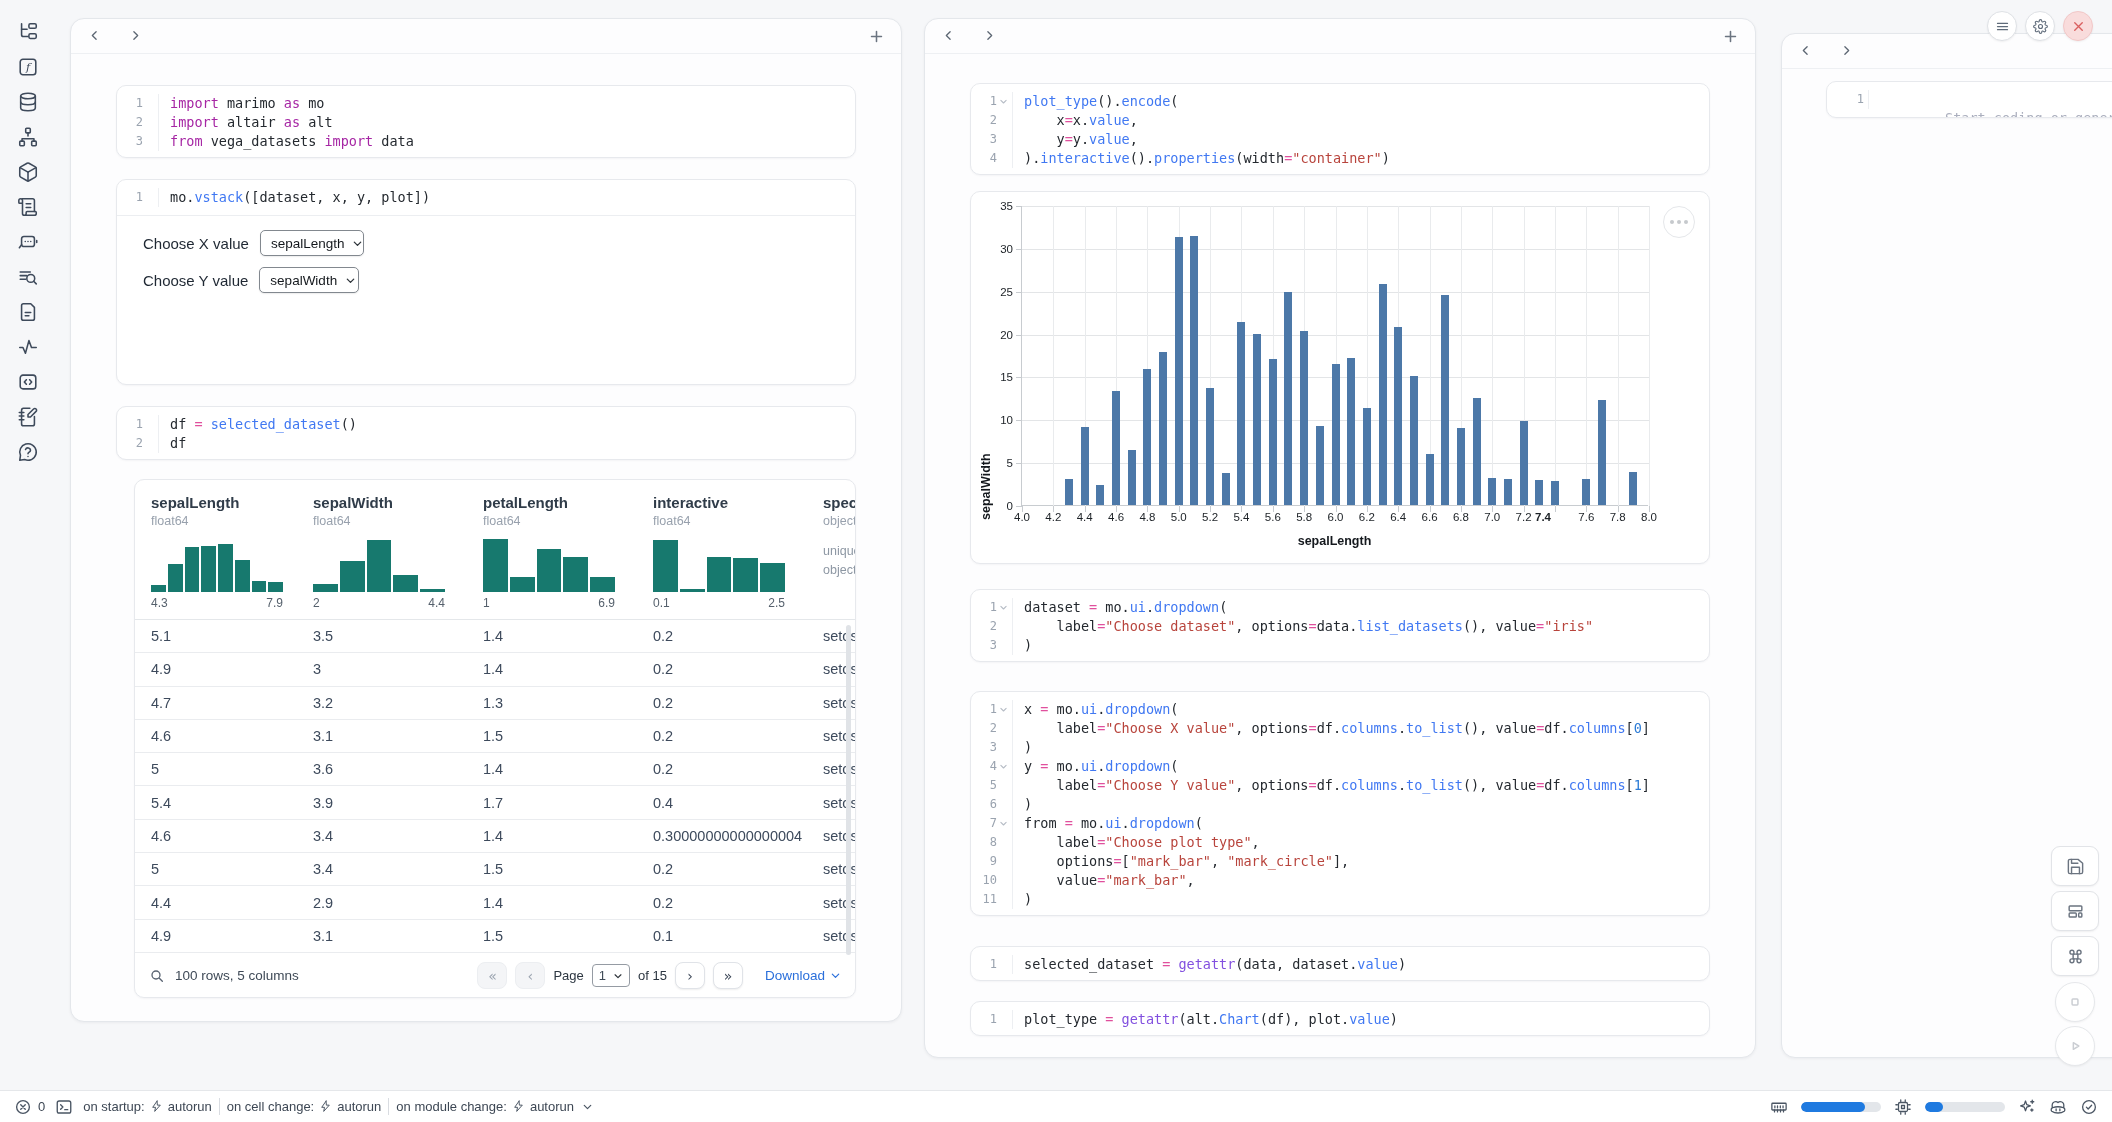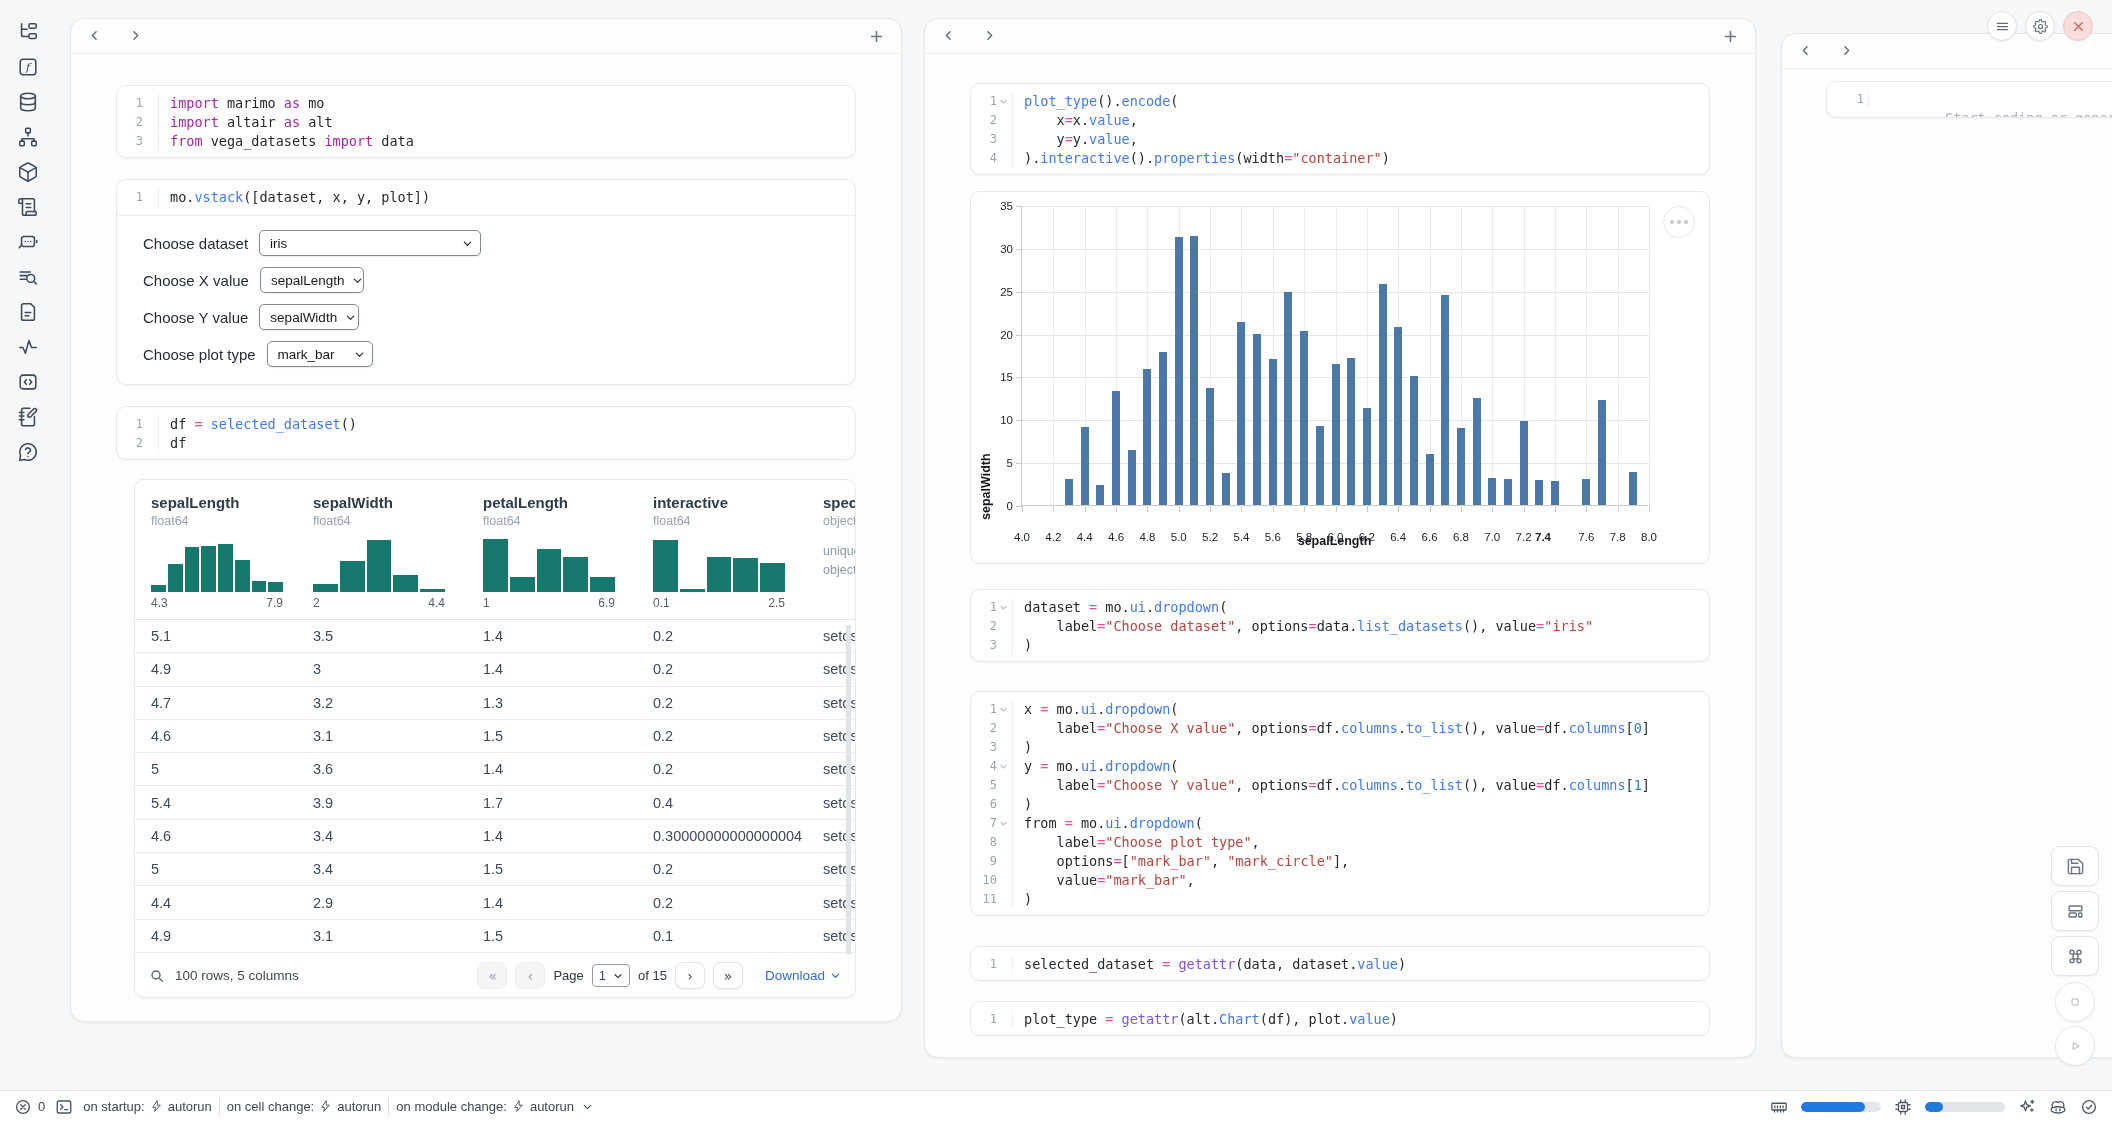--- a/index.html
+++ b/index.html
@@ -89,21 +89,21 @@
   
   #chart-card { position:absolute; background:#fff; border:1px solid #e7e9ed; border-radius:10px;
     box-shadow:0 1px 2px rgba(16,24,40,.04); }
   #plot { position:absolute; left:50px; top:14px; width:627px; height:300px;
     border-left:1px solid #c8ccd0; border-bottom:1px solid #c8ccd0; }
   .gridline-h { position:absolute; left:0; width:627px; height:1px; background:#e3e5e7; }
   .gridline-v { position:absolute; top:0; width:1px; height:300px; background:#e9ebed; }
   .bar { position:absolute; bottom:0; width:8px; background:#4c78a8; }
   .ytick-label { position:absolute; right:635px; font-size:11.5px; color:#1c2126; transform:translateY(-6px); }
   .ytick-mark { position:absolute; left:-6px; width:6px; height:1px; background:#c8ccd0; }
-  .xtick-label { position:absolute; top:305px; font-size:11.5px; color:#1c2126; transform:translateX(-50%);margin-top:20px; }
+  .xtick-label { position:absolute; top:305px; font-size:11.5px; color:#1c2126; transform:translateX(-50%); }
   .xtick-mark { position:absolute; top:300px; width:1px; height:6px; background:#c8ccd0; }
   .axis-title-y { position:absolute; left:8px; top:0; height:328px; display:flex; align-items:center;
     font-size:12.5px; font-weight:bold; color:#14181d; writing-mode:vertical-rl; transform:rotate(180deg); }
   .axis-title-x { position:absolute; left:50px; width:627px; text-align:center; top:342px;
     font-size:12.5px; font-weight:bold; color:#14181d; }
   #vega-menu { position:absolute; right:14px; top:14px; width:32px; height:32px; border-radius:50%;
     background:#fff; border:1px solid #e5e7ea; display:flex; align-items:center; justify-content:center;
     gap:3px; cursor:pointer; }
   #vega-menu i { width:4px; height:4px; border-radius:50%; background:#c6c9cd; }
 
@@ -226,56 +226,34 @@
       <div class="cline"><span class="ln"><span>3</span><span class="fold"></span></span><span class="ctext"><span class="tk-kw">from</span><span> vega_datasets </span><span class="tk-kw">import</span><span> data</span></span></div>
     </div>
 
   <div class="code-cell" style="left:45px; top:160px; width:740px; height:206px; padding-bottom:0;">
     <div>
         <div class="cline"><span class="ln"><span>1</span><span class="fold"></span></span><span class="ctext"><span>mo.</span><span class="tk-fn">vstack</span><span>([dataset, x, y, plot])</span></span></div>
       </div>
     <div class="cell-divider"></div>
     <div class="ctl-area" id="controls">
         <div class="ctl-row">
-          <span>Choose dataset</span>
-          <div class="select" style="width: 222px;">
-            <span>iris</span>
-            <span style="width: 11px; height: 11px; display: inline-flex;">
-              <svg viewBox="0 0 24 24" fill="none" stroke="currentColor" stroke-width="2.8" stroke-linecap="round" stroke-linejoin="round">
-                <polyline points="5 9 12 16 19 9"></polyline>
-              </svg>
-            </span>
-          </div>
-        </div>
-        <div class="ctl-row">
           <span>Choose X value</span>
           <div class="select" style="width: 104px;">
             <span>sepalLength</span>
             <span style="width: 11px; height: 11px; display: inline-flex;">
               <svg viewBox="0 0 24 24" fill="none" stroke="currentColor" stroke-width="2.8" stroke-linecap="round" stroke-linejoin="round">
                 <polyline points="5 9 12 16 19 9"></polyline>
               </svg>
             </span>
           </div>
         </div>
         <div class="ctl-row">
           <span>Choose Y value</span>
           <div class="select" style="width: 100px;">
             <span>sepalWidth</span>
-            <span style="width: 11px; height: 11px; display: inline-flex;">
-              <svg viewBox="0 0 24 24" fill="none" stroke="currentColor" stroke-width="2.8" stroke-linecap="round" stroke-linejoin="round">
-                <polyline points="5 9 12 16 19 9"></polyline>
-              </svg>
-            </span>
-          </div>
-        </div>
-        <div class="ctl-row">
-          <span>Choose plot type</span>
-          <div class="select" style="width: 106px;">
-            <span>mark_bar</span>
             <span style="width: 11px; height: 11px; display: inline-flex;">
               <svg viewBox="0 0 24 24" fill="none" stroke="currentColor" stroke-width="2.8" stroke-linecap="round" stroke-linejoin="round">
                 <polyline points="5 9 12 16 19 9"></polyline>
               </svg>
             </span>
           </div>
         </div>
       </div>
   </div>
 

